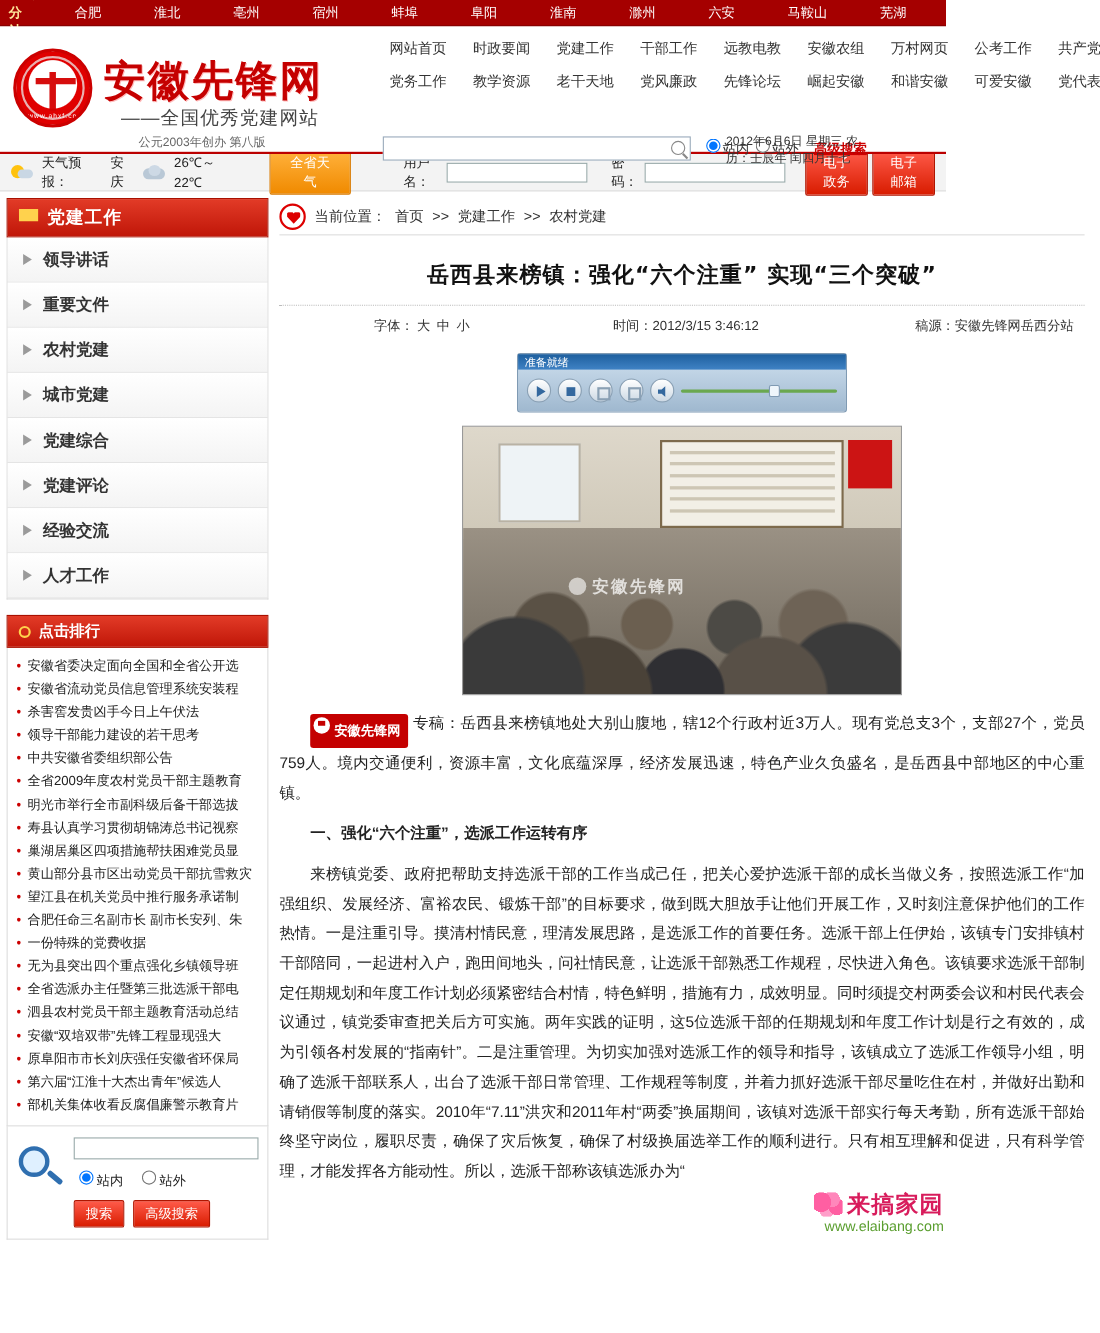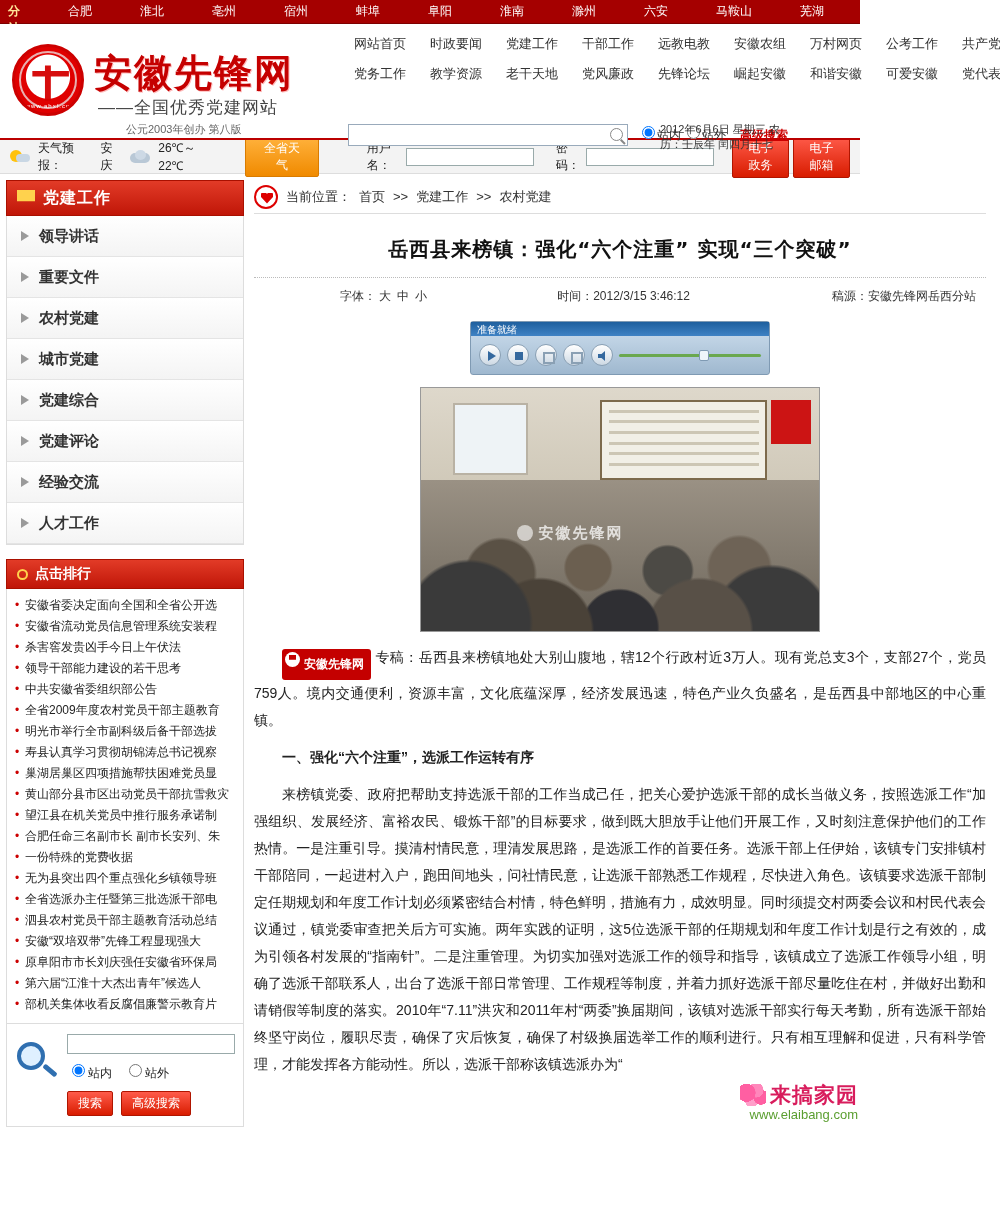--- a/index.html
+++ b/index.html
@@ -41,21 +41,21 @@
     opacity:.95;
   }
   .emblem .ring{ position:absolute; left:4px; top:4px; right:4px; bottom:4px; border:2px solid #e8b0b0; border-radius:50%;}
   .emblem .base{ position:absolute; left:0; right:0; bottom:4px; text-align:center; font-size:6px; color:#fff; letter-spacing:1px;}
   .sitename {
     position:absolute; left:88px; top:18px;
     font-family:"DejaVu Sans", sans-serif;
     font-size:38px; font-weight:bold; color:#c50000; letter-spacing:2px;
     text-shadow:1px 1px 0 #ffbdbd;
   }
-  .subname { position:absolute; left:92px; top:66px; font-size:17px; color:#444; letter-spacing:1px;}
+  .subname { position:absolute; left:104px; top:66px; font-size:17px; color:#444; letter-spacing:1px;}
   .foundline { position:absolute; left:120px; top:92px; font-size:11px; color:#666; }
   .navblock { position:absolute; left:348px; top:8px; width:640px; }
   .navrow { display:flex; gap:0; margin-bottom:6px; }
   .navrow a {
     color:#333; text-decoration:none; font-size:13px; padding:3px 12px; white-space:nowrap;
   }
   .navrow a:first-child { padding-left:6px; }
   .searchrow { position:absolute; left:348px; top:100px; display:flex; align-items:center; }
   .searchbox { width:280px; height:22px; border:1px solid #9ab; background:#fff; position:relative; }
   .searchbox .mag { position:absolute; right:4px; top:3px; width:13px; height:13px; border:1.6px solid #888; border-radius:50%; }

